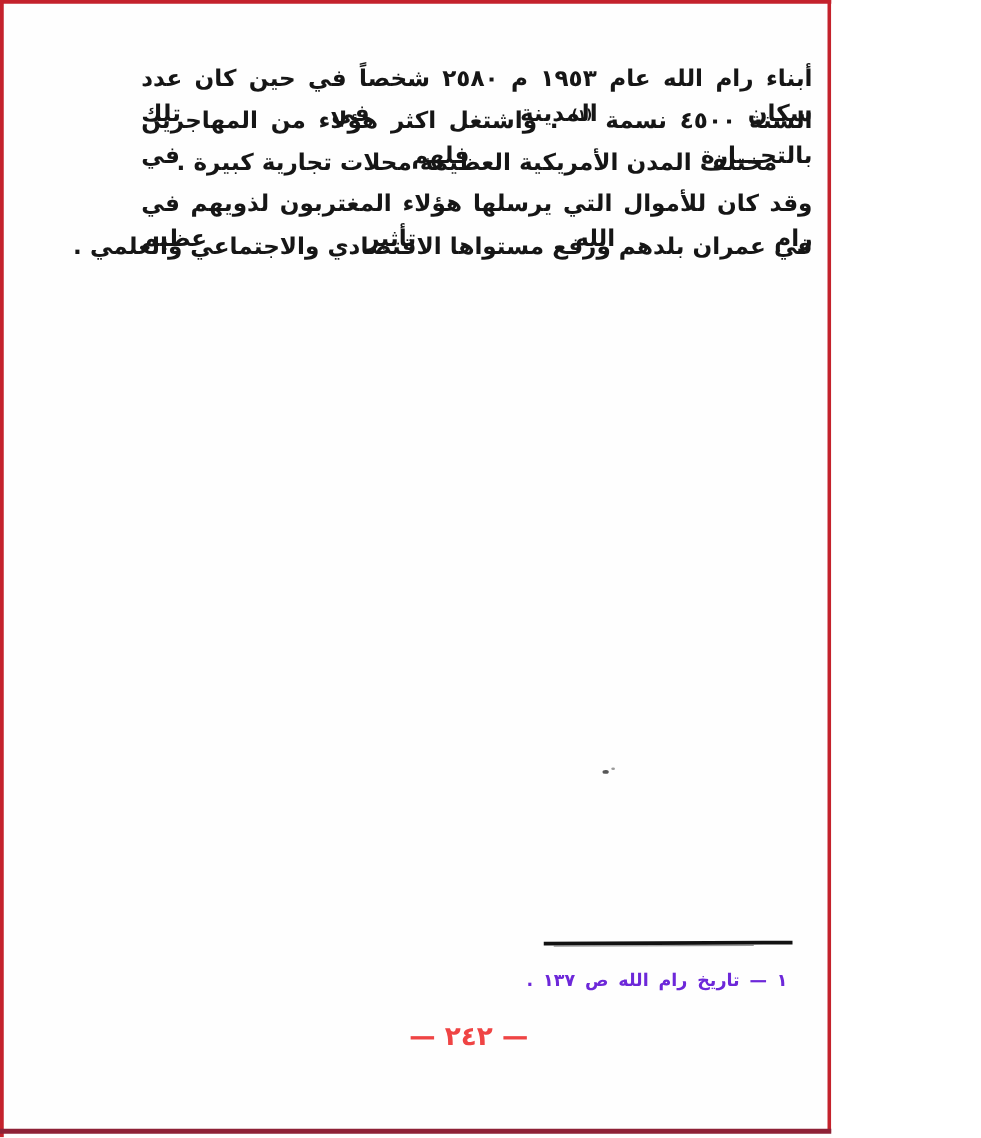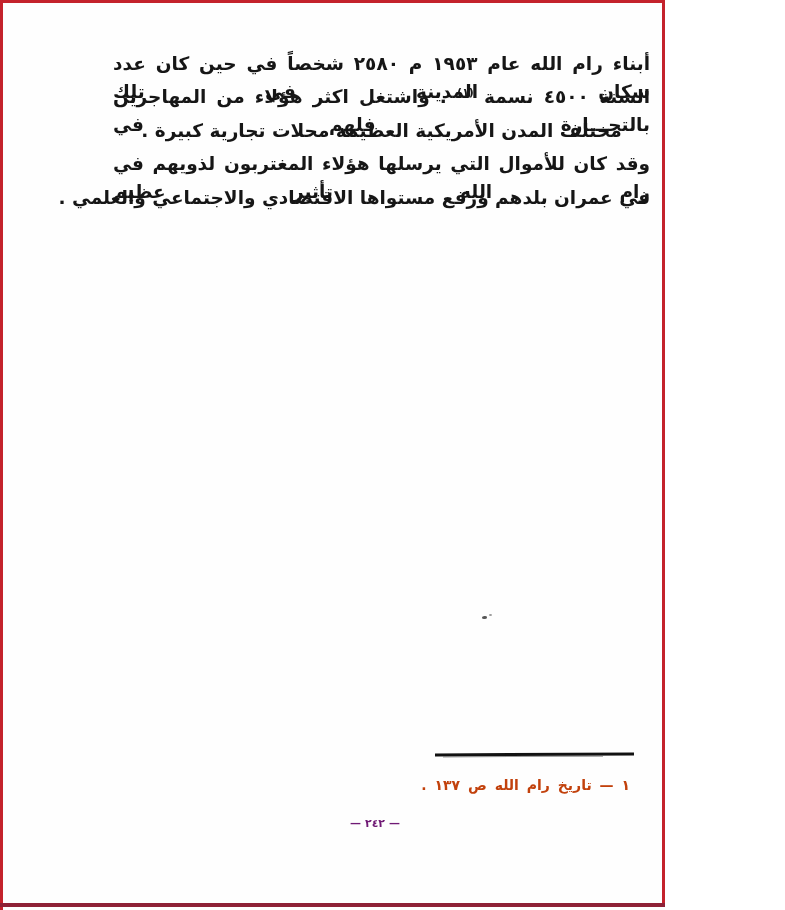--- a/index.html
+++ b/index.html
@@ -98,35 +98,35 @@
     position: absolute;
     left: 420px;
     width: 210px;
     top: 777px;
     direction: rtl;
     unicode-bidi: embed;
     text-align: right;
     font-size: 14px;
     font-weight: bold;
     word-spacing: 3px;
-    color: #c2410c;
+    color: #6d28d9;
   }
 
   
   .pagenum {
     position: absolute;
     left: 295px;
     top: 817px;
     width: 160px;
     text-align: center;
     direction: rtl;
-    font-size: 11px;
+    font-size: 21px;
     font-weight: bold;
     letter-spacing: 2px;
-    color: #701a75;
+    color: #ef4444;
   }
 </style>
 </head>
 <body>
 
 <div class="page">
 
   <div class="border-top"></div>
   <div class="border-left"></div>
   <div class="border-right"></div>

